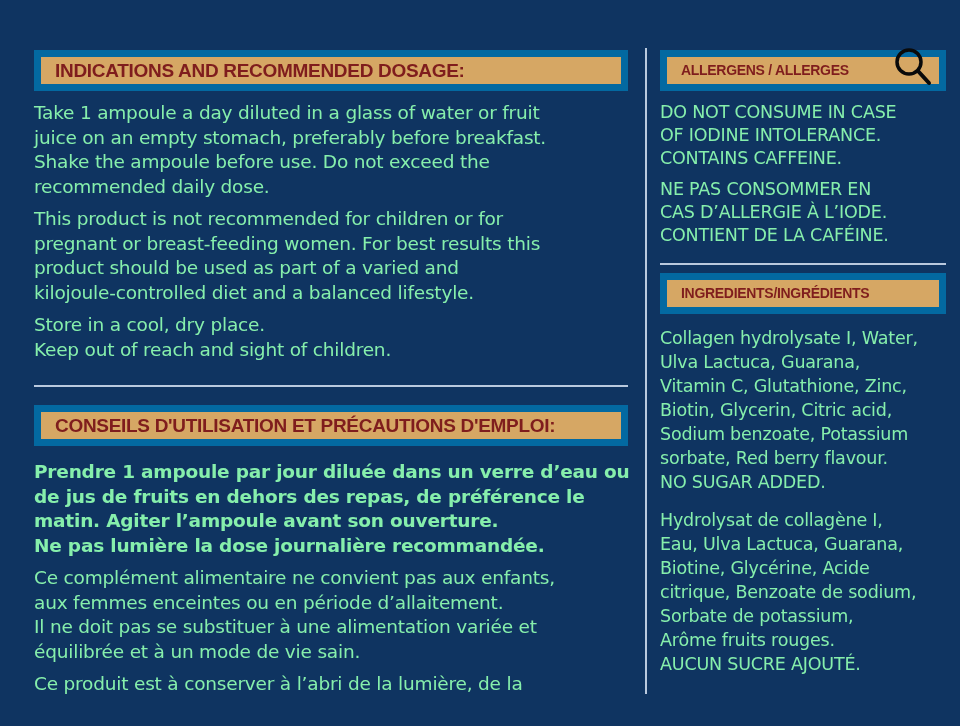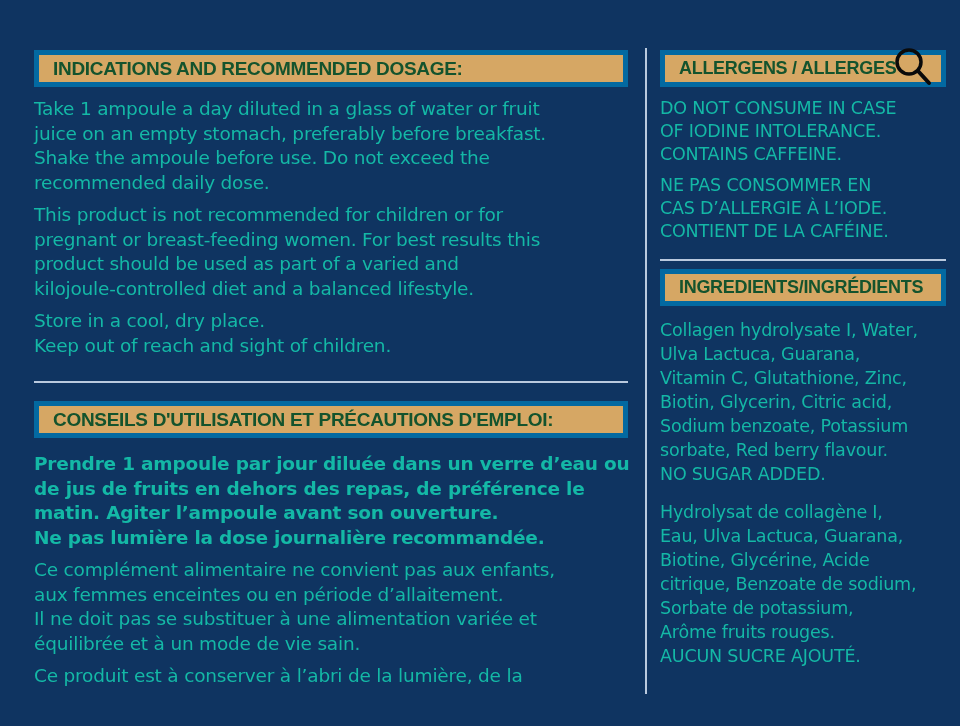--- a/index.html
+++ b/index.html
@@ -7,30 +7,30 @@
     width:960px; height:726px; overflow:hidden;
     background:#0f3461;
     font-family:"DejaVu Sans", sans-serif;
     color:#e8eef6;
     position:relative;
   }
   .left { position:absolute; left:34px; top:50px; width:594px; }
   .right { position:absolute; left:660px; top:50px; width:286px; }
   .vdivider { position:absolute; left:645px; top:48px; width:2px; height:646px; background:#b9c9de; }
   .banner {
-    background:#d6a764; color:#14532d;
+    background:#d6a764; color:#7f1d1d;
     font-family:"Liberation Sans", sans-serif; font-weight:bold;
     font-size:19px; height:27px; line-height:27px;
     padding-left:14px; white-space:nowrap; overflow:hidden;
-    border:5px solid #0369a1;
+    border:7px solid #0369a1;
     letter-spacing:-0.3px;
   }
-  .right .banner { font-size:18px; }
+  .right .banner { font-size:14px; }
   .para {
-    font-size:18.5px; line-height:24.5px; margin:8px 0 0 0; color:#14b8a6;
+    font-size:18.5px; line-height:24.5px; margin:8px 0 0 0; color:#86efac;
     letter-spacing:-0.2px;
   }
   .para.first { margin-top:10px; }
   .right .para { font-size:17.5px; line-height:24px; }
   .rule { height:2px; background:#b9c9de; }
   .line { display:block; white-space:nowrap; }
   .zoom-icon { position:absolute; left:894px; top:47px; width:38px; height:40px; }
 </style>
 </head>
 <body>

